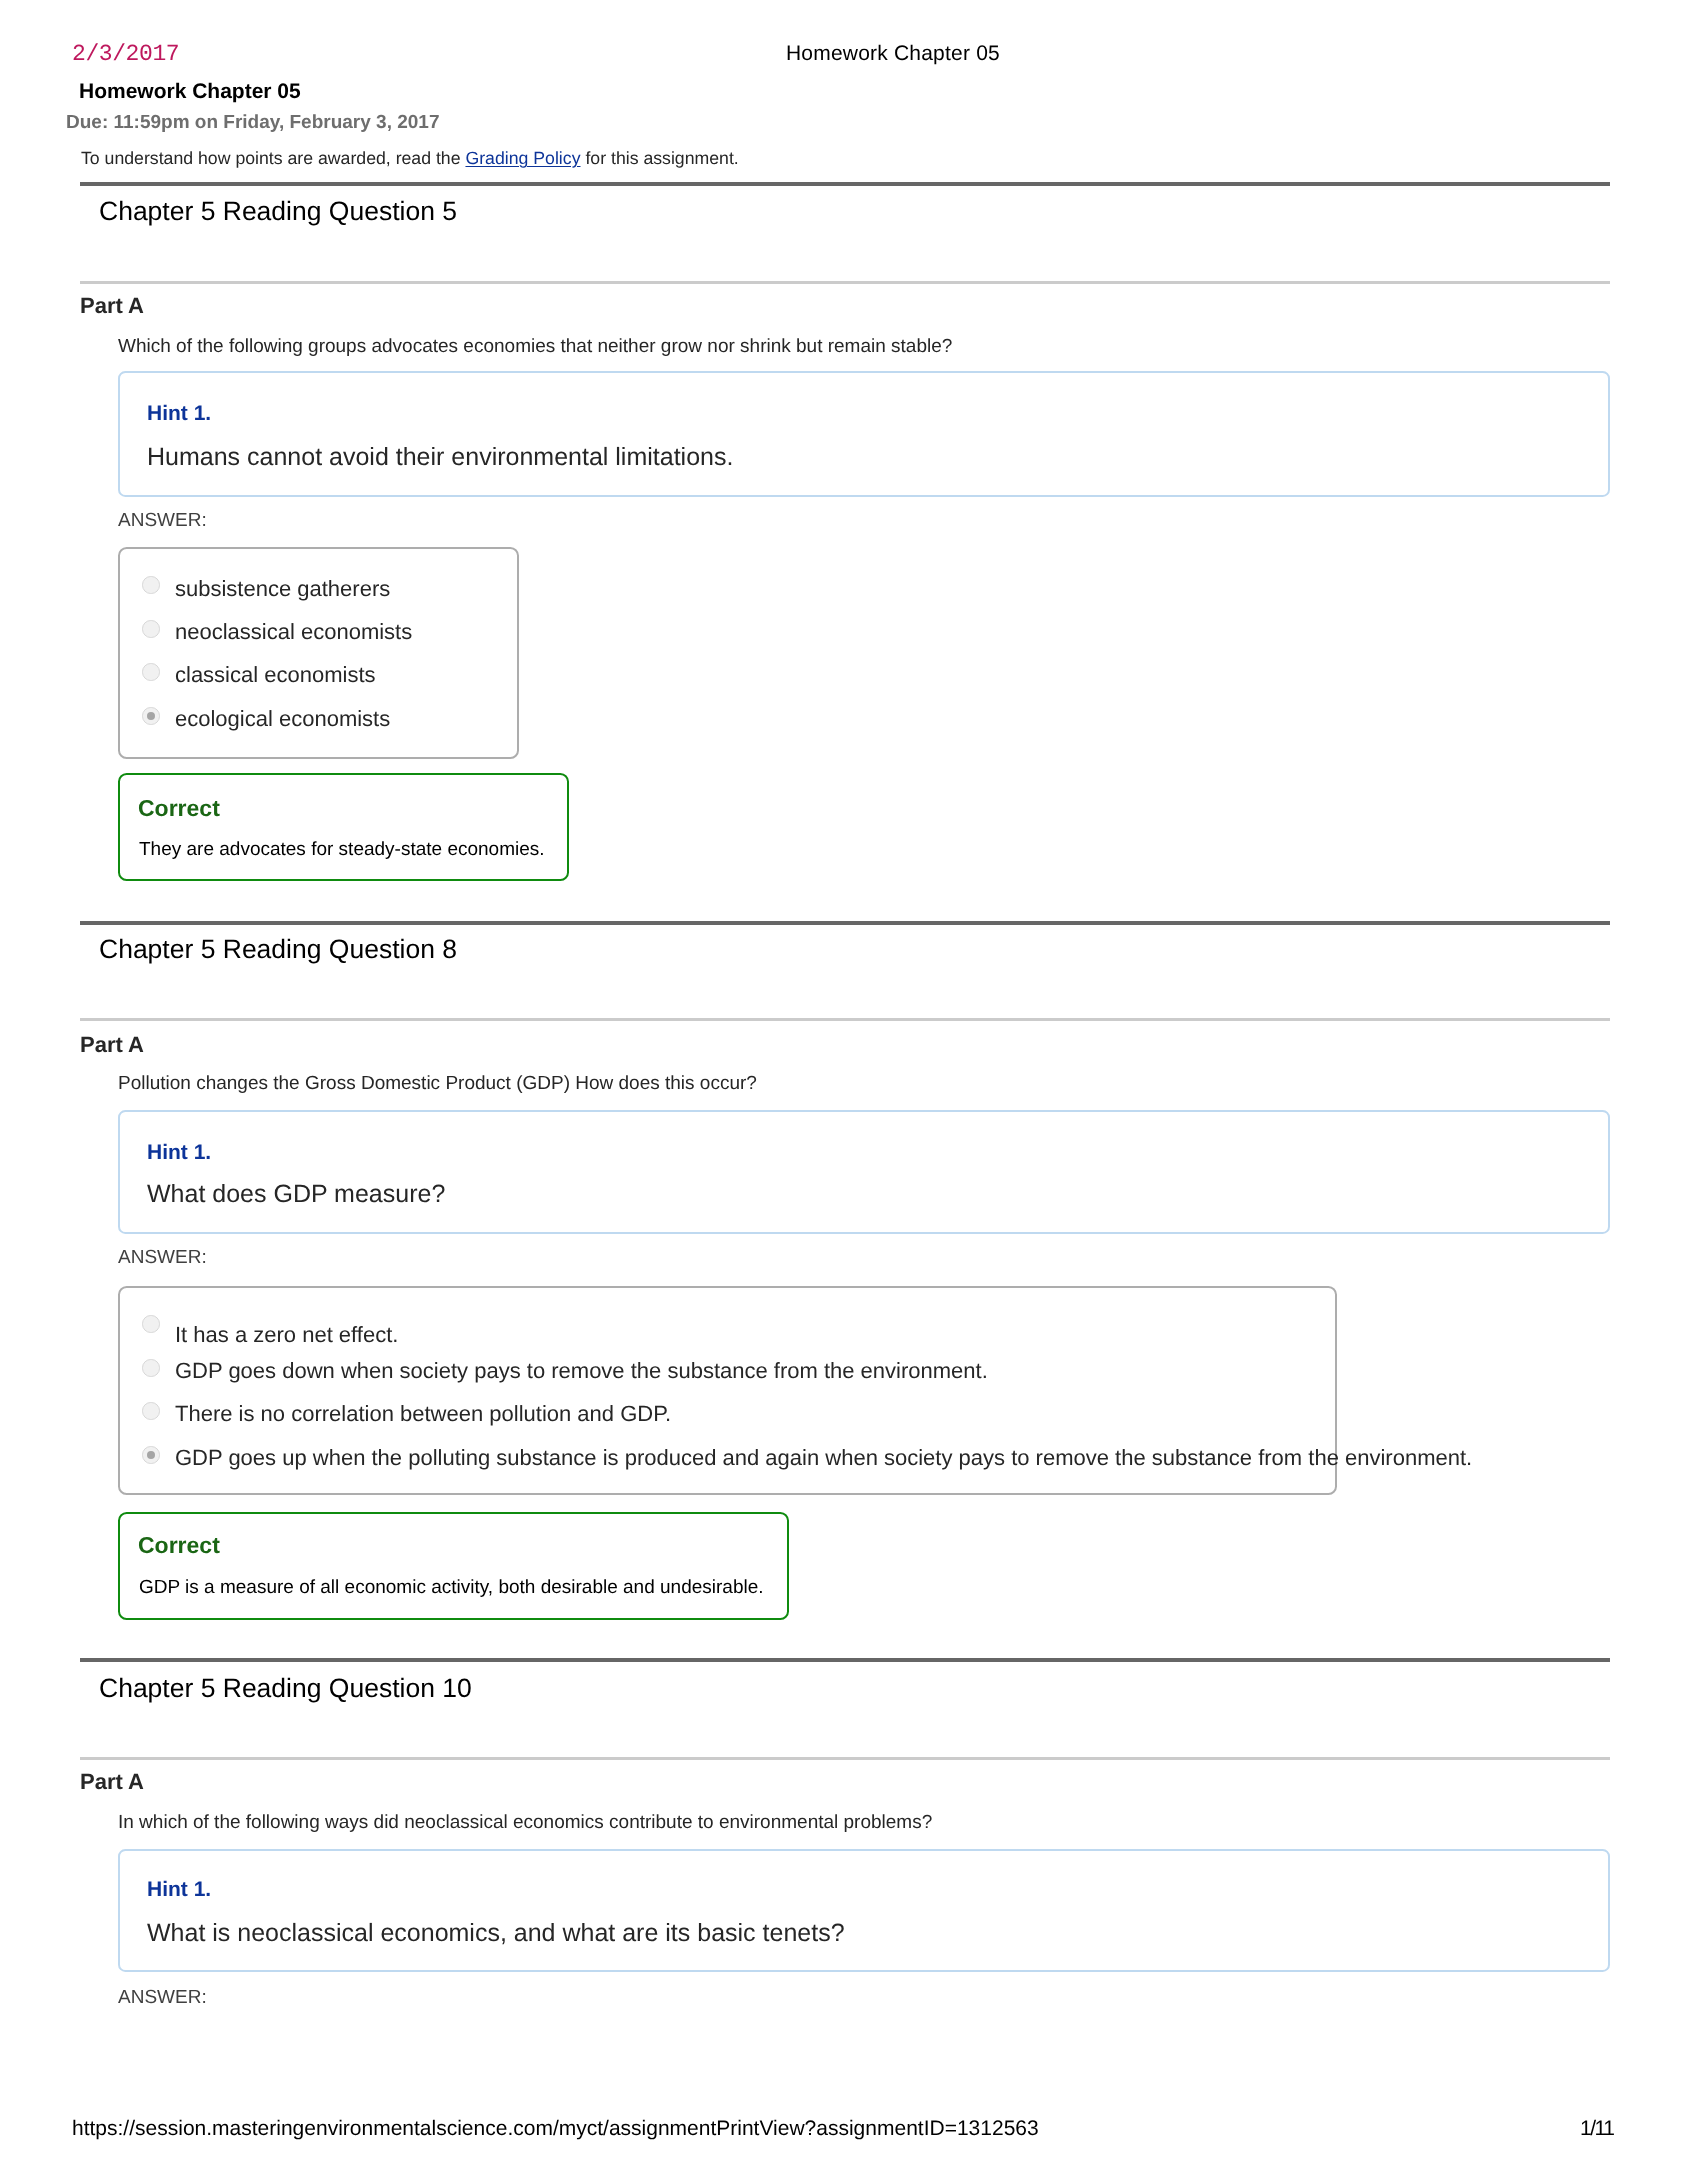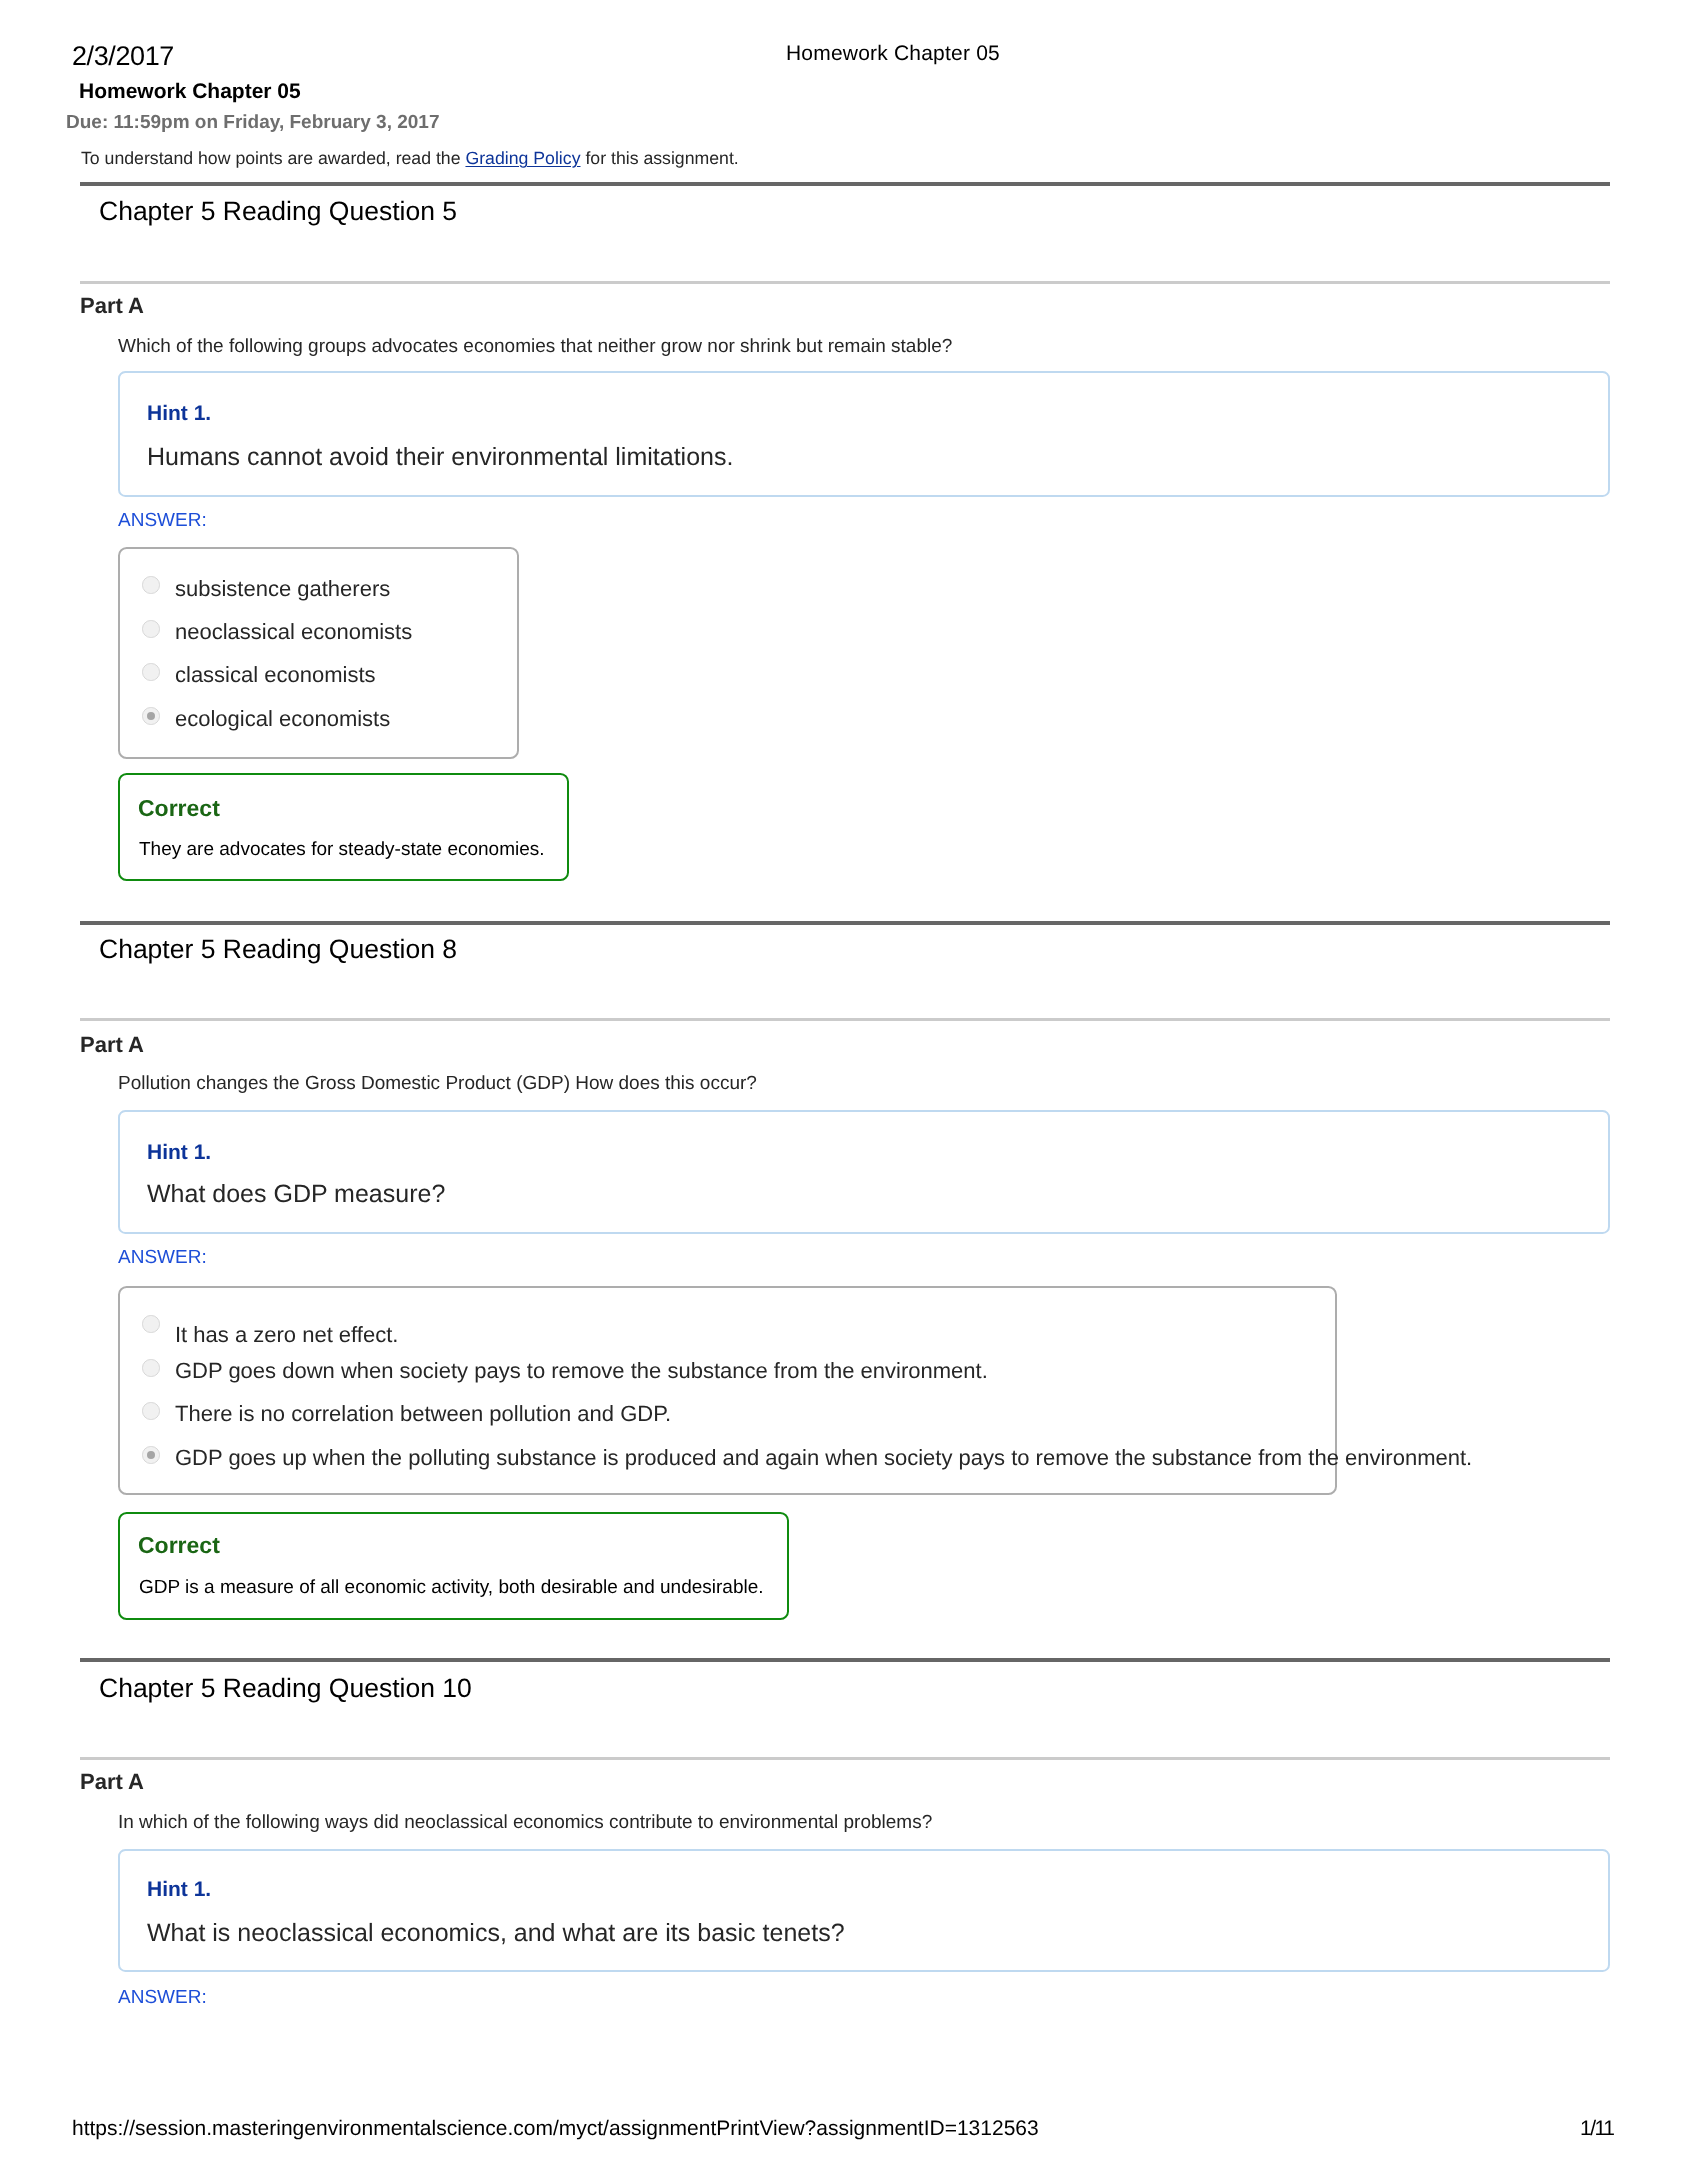--- a/index.html
+++ b/index.html
@@ -10,22 +10,22 @@
     width: 1687px; height: 2183px; background:#ffffff;
     font-family: "Liberation Sans", sans-serif;
     color:#262626;
     position: relative; overflow: hidden;
     -webkit-font-smoothing: antialiased;
     text-rendering: geometricPrecision;
   }
   .abs { position: absolute; white-space: nowrap; }
 
   
-  .ph-date  { left:72px; font-size:27px; line-height:1; color:#000000;
-              letter-spacing:-0.4px; }
+  .ph-date  { left:72px; font-size:23px; line-height:1; color:#be185d;
+              letter-spacing:-0.4px;font-family:Liberation Mono, monospace; }
   .ph-title { left:786px; font-size:21px; line-height:1; color:#000;
               letter-spacing:0.2px; }
   .pf-url   { left:72px; font-size:21px; line-height:1; color:#000;
               letter-spacing:0px; }
   .pf-page  { left:1580px; font-size:21px; line-height:1; color:#000;
               letter-spacing:-1.5px; }
 
   
   .asg-title { left:79px; font-size:21px;  line-height:1; font-weight:bold; color:#000; }
   .asg-due   { left:66px; font-size:19px;   line-height:1; font-weight:bold; color:#6e6e6e; }
@@ -41,21 +41,21 @@
   
   .q-title { left:99px; font-size:26.5px; line-height:1; color:#000; }
   .part    { left:80px; font-size:22px;   line-height:1; font-weight:bold; color:#272727; }
   .prompt  { left:118px; font-size:19px;   line-height:1; color:#262626;text-align:center; }
 
   
   .hintbox { left:118px; width:1492px; border:2px solid #bfd9f0; border-radius:7.3px; background:#fff; }
   .hint-t  { left:147px; font-size:21px; line-height:1; font-weight:bold; color:#0d3499; }
   .hint-b  { left:147px; font-size:25px; line-height:1; color:#262626; }
 
-  .answer-label { left:118px; font-size:19px; line-height:1; color:#1d4ed8; }
+  .answer-label { left:118px; font-size:19px; line-height:1; color:#404040; }
 
   
   .optbox { left:118px; border:2px solid #adadad; border-radius:8.6px; background:#fff; }
   .radio  { width:17.5px; height:17.5px; border-radius:50%; border:1.3px solid #d8d8d8;
             background:#f1f1f1; }
   .radio .dot { position:absolute; left:50%; top:50%; width:8px; height:8px;
                 margin-left:-4px; margin-top:-4px; border-radius:50%; background:#a5a5a5; }
   .opt-label { left:175px; font-size:22px; line-height:1; color:#262626; }
 
   

